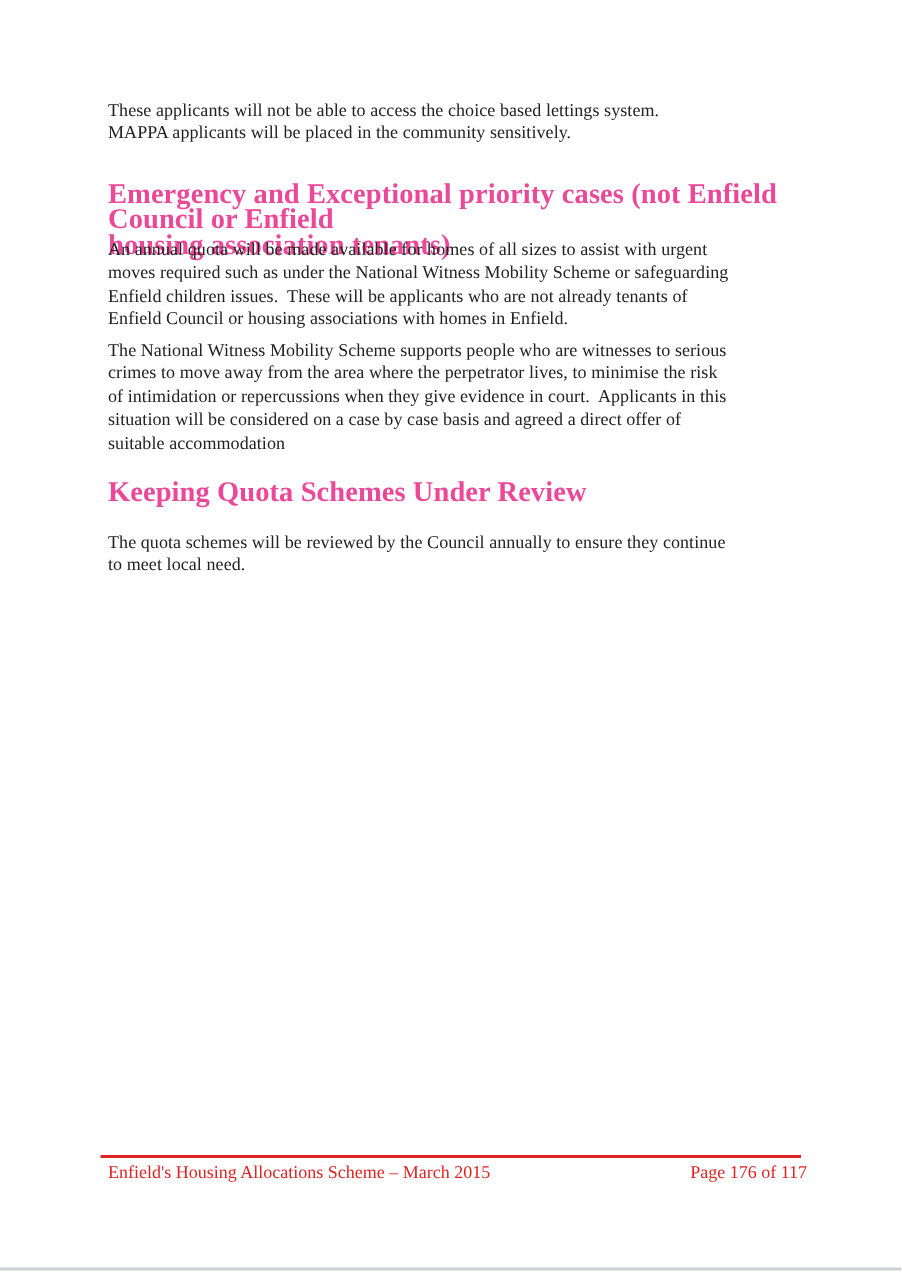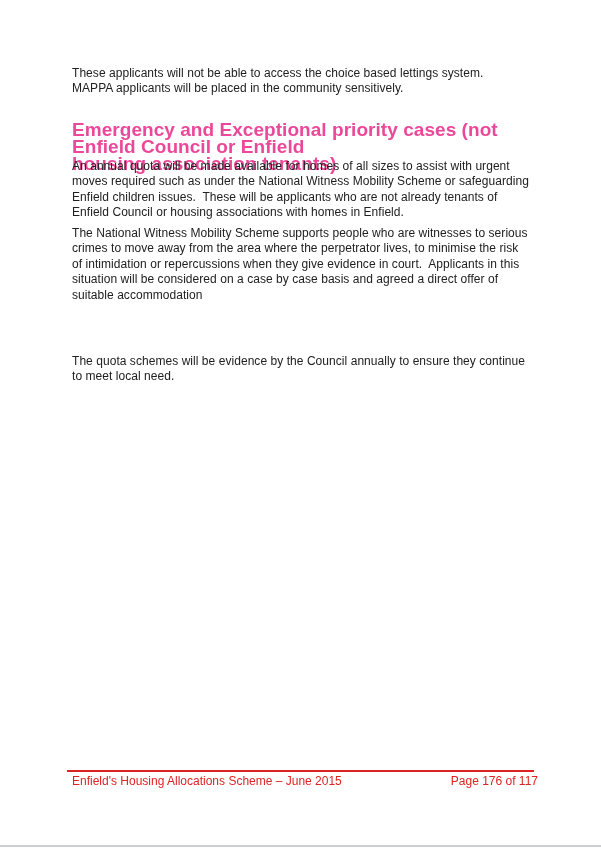--- a/index.html
+++ b/index.html
@@ -1,15 +1,15 @@
 <!DOCTYPE html>
 <html><head>
 <meta charset="utf-8">
 <style>
-  * { margin: 0; padding: 0; box-sizing: border-box; }
+  * { margin: 0; padding: 0; box-sizing: border-box; font-family: Liberation Serif, serif; }
   html, body {
     width: 601px; height: 850px;
     background: #ffffff;
     font-family: "Liberation Sans", "DejaVu Sans", sans-serif;
     color: #1e1e1e;
     overflow: hidden;
   }
   .page {
     position: relative;
     width: 601px; height: 850px;
@@ -76,26 +76,27 @@
 crimes to move away from the area where the perpetrator lives, to minimise the risk
 of intimidation or repercussions when they give evidence in court.  Applicants in this
 situation will be considered on a case by case basis and agreed a direct offer of
 suitable accommodation</div>
 
   <div class="txt para2">An annual quota will be made available for homes of all sizes to assist with urgent
 moves required such as under the National Witness Mobility Scheme or safeguarding
 Enfield children issues.  These will be applicants who are not already tenants of
 Enfield Council or housing associations with homes in Enfield.</div>
 
+  <div class="txt heading heading2">Keeping Quota Schemes Under Review</div>
 
-  <div class="txt para4">The quota schemes will be evidence by the Council annually to ensure they continue
+  <div class="txt para4">The quota schemes will be reviewed by the Council annually to ensure they continue
 to meet local need.</div>
 
   <div class="footer-rule"></div>
 
   <div class="footer-row">
-    <span>Enfield's Housing Allocations Scheme – June 2015</span>
+    <span>Enfield's Housing Allocations Scheme – March 2015</span>
     <span>Page 176 of 117</span>
   </div>
 
   <div class="page-bottom-edge"></div>
 
 </div>
 
 </body></html>

